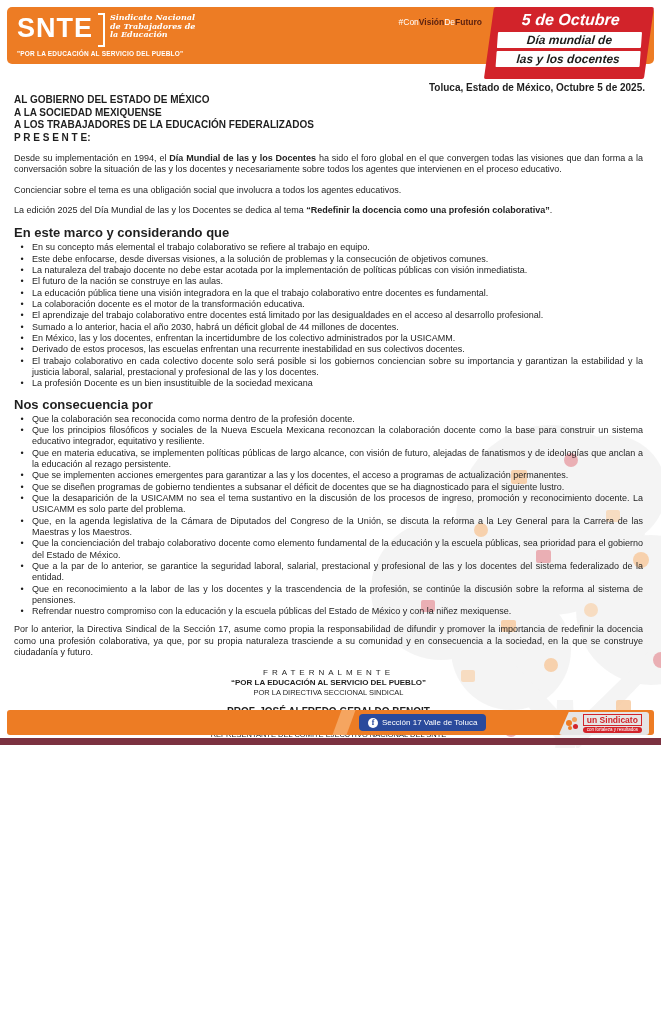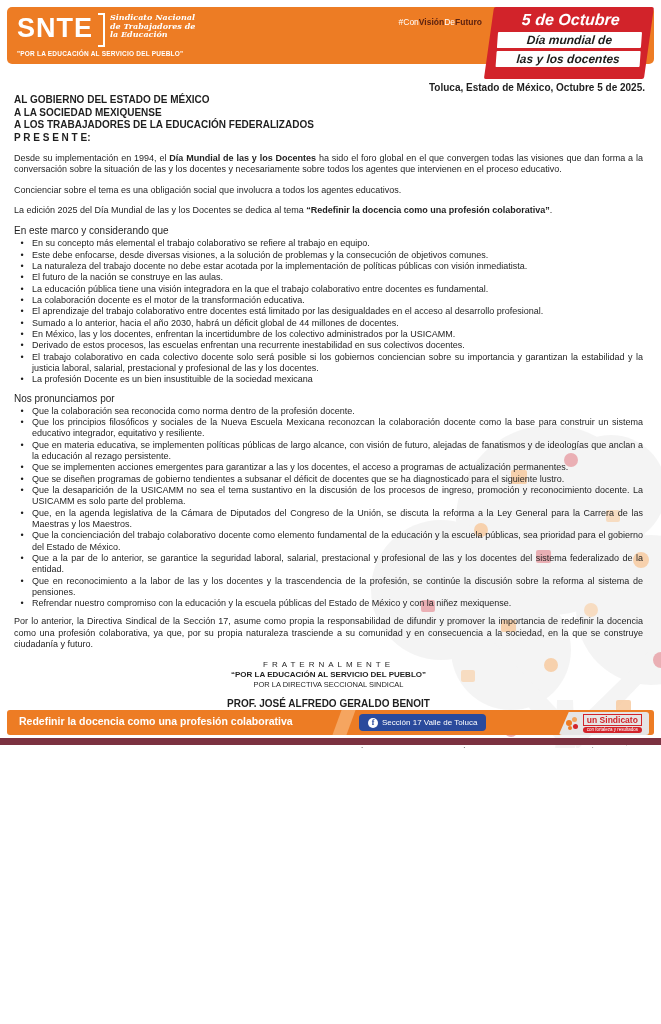--- a/index.html
+++ b/index.html
@@ -28,21 +28,21 @@
   .banner-inner{transform:skewX(4deg);text-align:center;}
   .banner-line1{color:#fff;font-weight:bold;font-style:italic;font-size:16px;line-height:19px;}
   .banner-box{background:#fff;color:#1d1d1b;font-weight:bold;font-style:italic;font-size:12px;
               line-height:16px;margin-top:3px;border-radius:1px;padding:0 2px;}
 
   
   .dateline{position:absolute;top:82px;right:16px;font-size:10px;font-weight:bold;z-index:1;}
   .flow{position:absolute;left:14px;right:18px;top:94px;z-index:1;}
   .address{font-size:10px;font-weight:bold;line-height:1.25;margin-bottom:9px;}
   .para{font-size:9px;line-height:1.26;text-align:justify;margin:0 0 9px;}
-  .list-heading{font-size:10px;font-weight:normal;margin:0 0 2px;}
+  .list-heading{font-size:13px;font-weight:bold;margin:0 0 2px;}
   .blist{margin:0 0 7px;}
   .blist-item{display:flex;gap:7px;padding-left:5px;font-size:9px;line-height:1.26;}
   .bullet{flex:none;width:6px;text-align:center;}
   .btext{text-align:justify;flex:1;}
 
   
   .signature{text-align:center;margin:10px 0 6px;}
   .sig-spread{font-size:8px;letter-spacing:4px;}
   .sig-quote{font-size:8px;font-weight:bold;margin-top:1px;}
   .sig-line{font-size:7.5px;margin-top:1px;}
@@ -202,21 +202,21 @@
         <div class="blist-item">
           <span class="bullet">•</span>
           <span class="btext">El trabajo colaborativo en cada colectivo docente solo será posible si los gobiernos conciencian sobre su importancia y garantizan la estabilidad y la justicia laboral, salarial, prestacional y profesional de las y los docentes.</span>
         </div>
         <div class="blist-item">
           <span class="bullet">•</span>
           <span class="btext">La profesión Docente es un bien insustituible de la sociedad mexicana</span>
         </div>
       </div>
 
-    <div class="list-heading">Nos pronunciamos por</div>
+    <div class="list-heading">Nos consecuencia por</div>
     <div class="blist">
         <div class="blist-item">
           <span class="bullet">•</span>
           <span class="btext">Que la colaboración sea reconocida como norma dentro de la profesión docente.</span>
         </div>
         <div class="blist-item">
           <span class="bullet">•</span>
           <span class="btext">Que los principios filosóficos y sociales de la Nueva Escuela Mexicana reconozcan la colaboración docente como la base para construir un sistema educativo integrador, equitativo y resiliente.</span>
         </div>
         <div class="blist-item">
@@ -426,21 +426,20 @@
           <div class="dir-title">ENLACE POLÍTICO</div>
           <div class="dir-name">PROF. J. GUADALUPE SALGADO ESQUIVEL</div>
           <div class="dir-title">SECRETARIO PARTICULAR</div>
           <div class="dir-name">PROF. AMADO TREJO JAIME</div>
         </div>
       </div>
   </div>
 
   <div class="footer">
     <div class="footer-accent"></div>
-    <div class="footer-slogan">Redefinir la docencia como una profesión colaborativa</div>
     <div class="fb-badge">
       <span class="fb-icon">f</span>
       <span>Sección 17 Valle de Toluca</span>
     </div>
     <div class="sindicato">
       <span class="dots">
           <i></i>
           <i></i>
           <i></i>
           <i></i>

